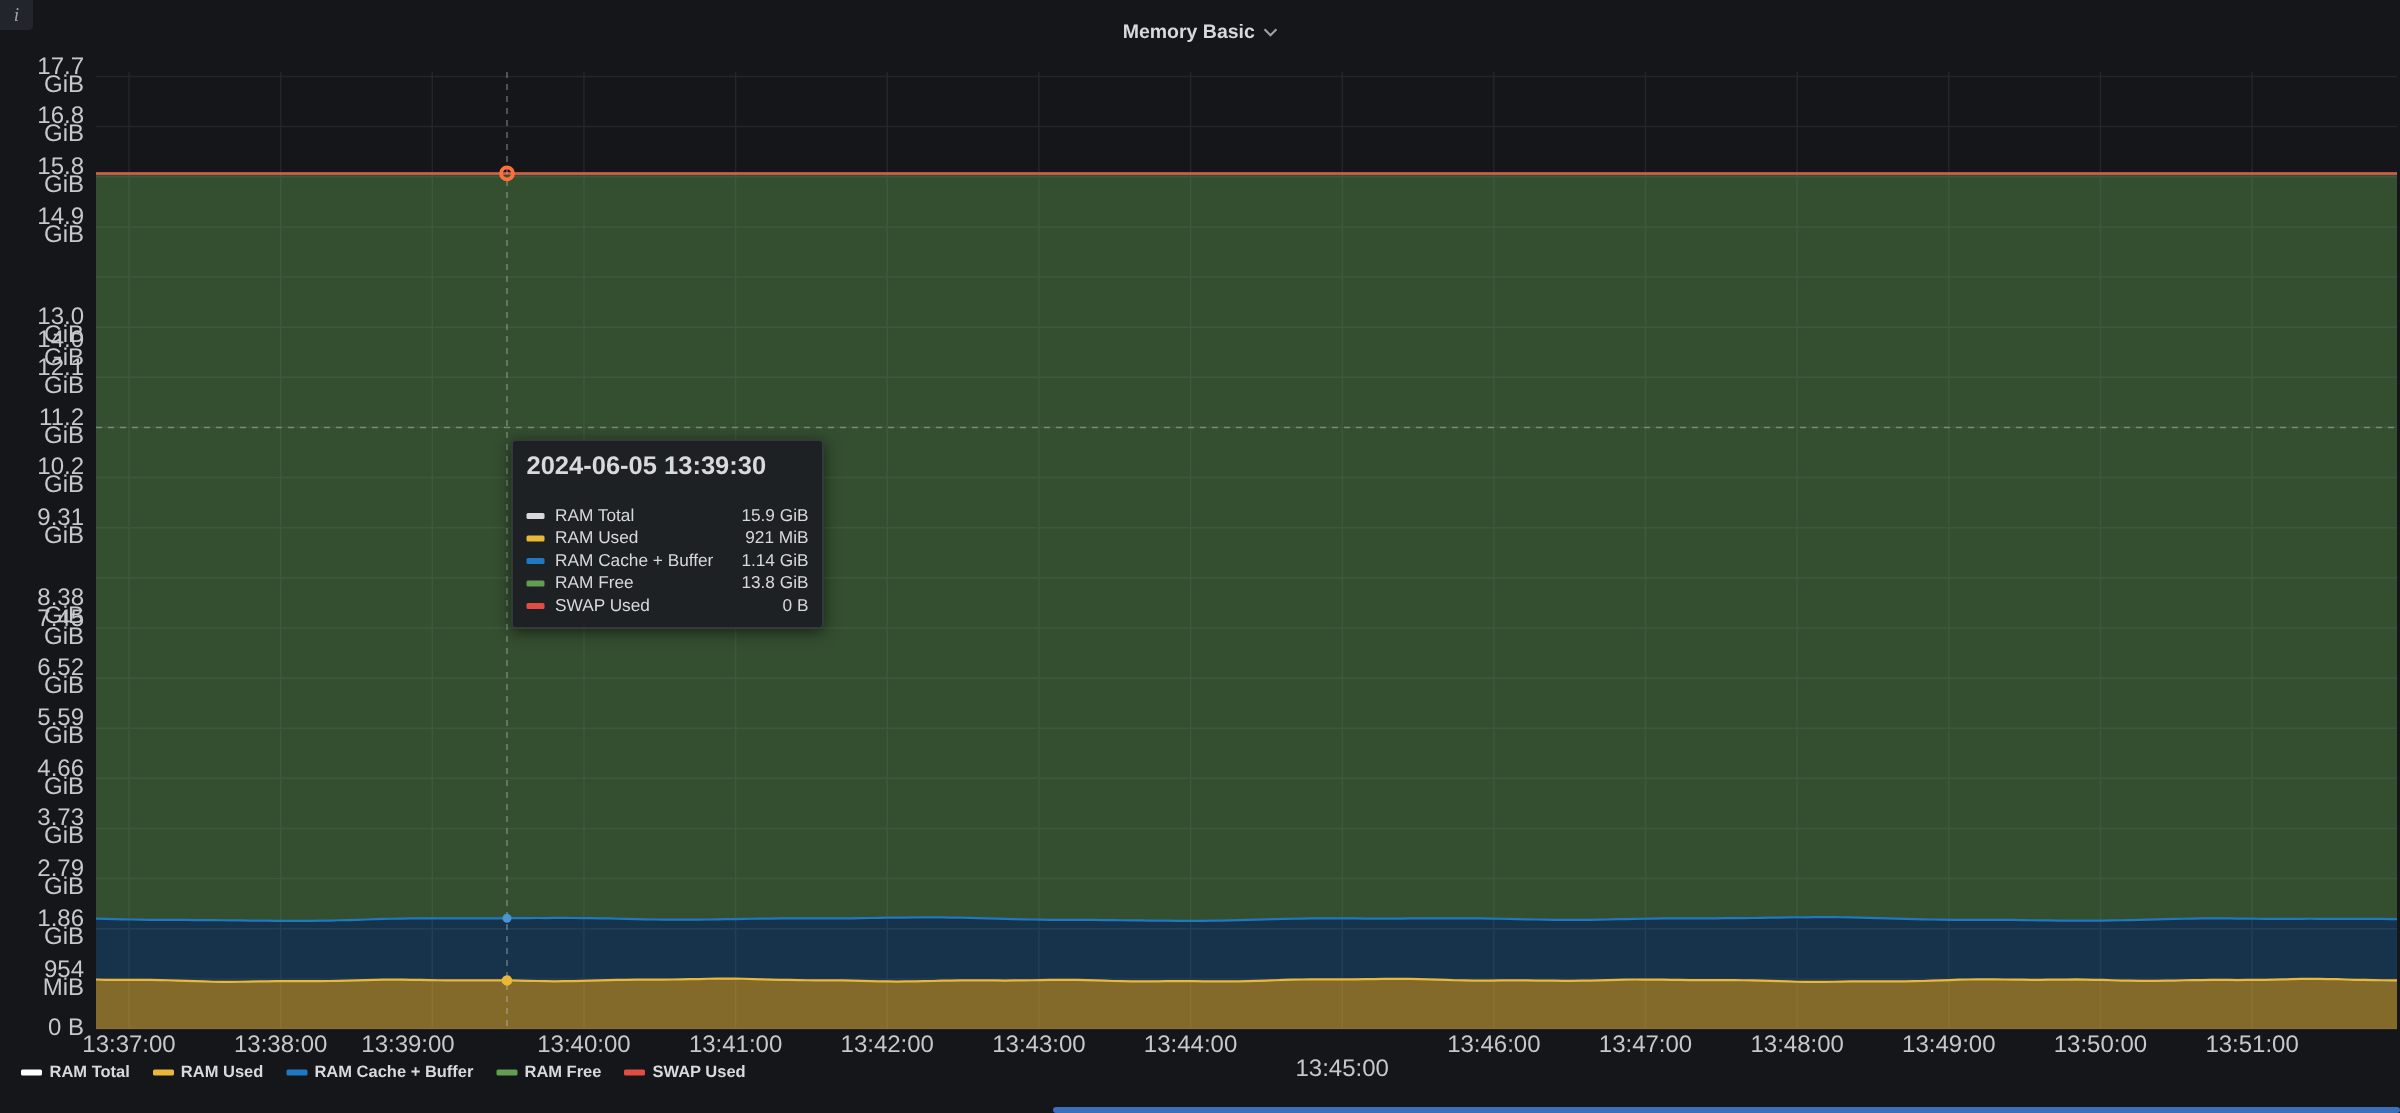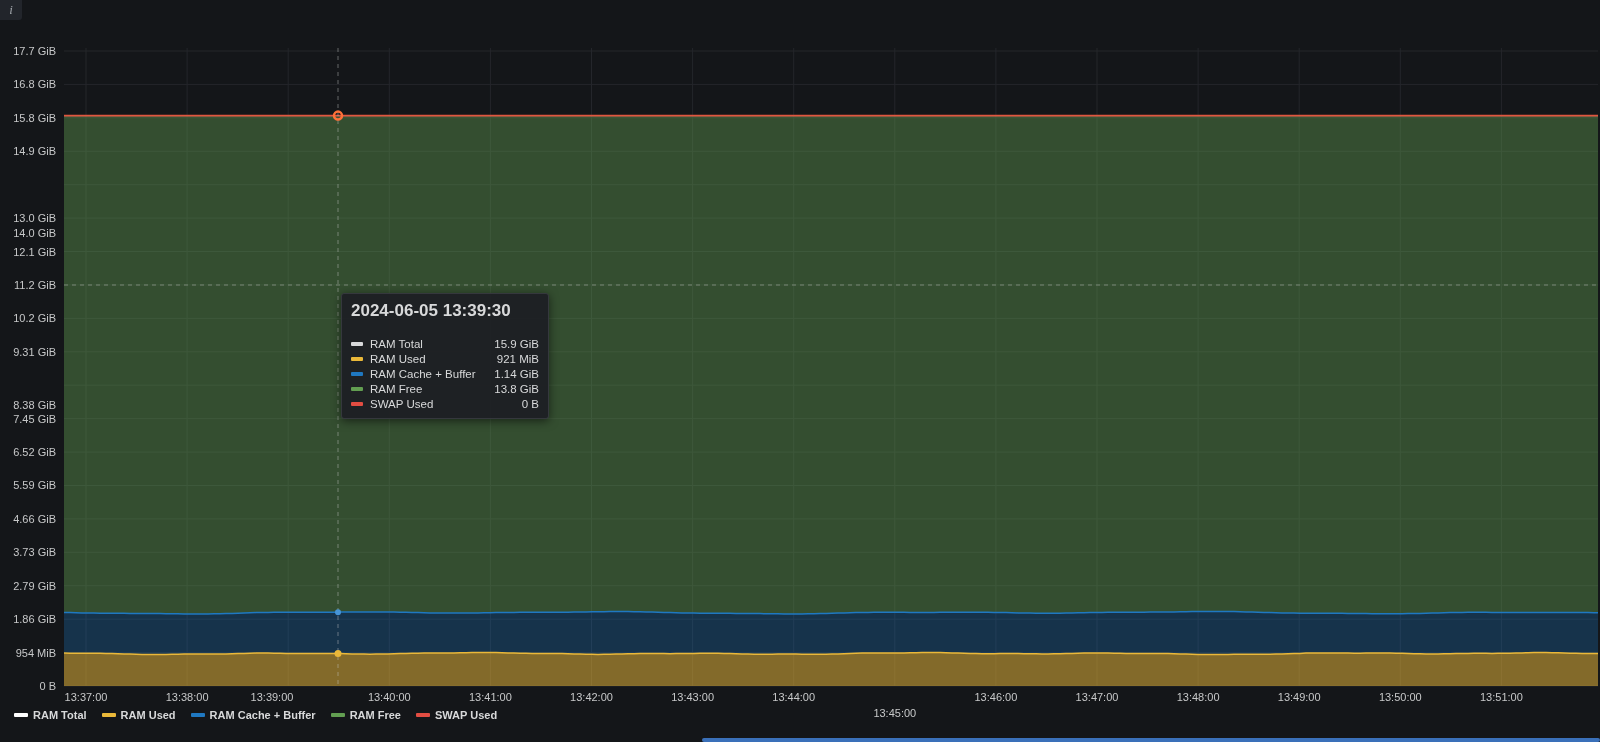--- a/index.html
+++ b/index.html
@@ -16,21 +16,21 @@
     display:flex;align-items:center;justify-content:center;
     border-bottom-right-radius:3px;cursor:pointer;z-index:6;
   }
   .title-wrap{
     position:absolute;top:0;left:0;right:0;height:40px;
     display:flex;align-items:center;justify-content:center;gap:5px;
     cursor:pointer;z-index:5;
   }
   .title{color:#d8d9da;font-size:13px;font-weight:bold;}
   .chevron-icon{display:inline-flex;margin-top:2px;}
-  .axis-label{position:absolute;color:#c7c8c9;font-size:11px;line-height:12px;}
+  .axis-label{position:absolute;color:#c7c8c9;font-size:16px;line-height:12px;}
   .y-label{width:54px;text-align:right;left:2px;transform:translateY(-50%);}
   .x-label{top:691px;transform:translateX(-50%);white-space:nowrap;}
   #chart-svg{position:absolute;top:0;left:0;}
   .tooltip{
     position:absolute;left:341px;top:293px;width:188px;
     background:rgba(30,32,36,0.97);border:1px solid #35383d;border-radius:3px;
     padding:7px 9px 8px 9px;z-index:10;box-shadow:0 2px 10px rgba(0,0,0,0.55);
   }
   .tt-header{color:#d8d9da;font-size:17px;font-weight:bold;margin-bottom:17px;}
   .tt-row{display:flex;align-items:center;margin-top:3px;font-size:11.5px;color:#d8d9da;}
@@ -43,20 +43,28 @@
   .legend-label{font-size:11px;font-weight:bold;color:#d8d9da;white-space:nowrap;}
   .hscroll{position:absolute;left:702px;bottom:0;width:898px;height:4px;background:#3a70b9;border-radius:2px;cursor:pointer;z-index:6;}
 </style>
 </head>
 <body>
 
 <div class="panel">
 
   <div class="info-corner">i</div>
 
+  <div class="title-wrap">
+    <span class="title">Memory Basic</span>
+    <span class="chevron-icon">
+      <svg width="10" height="7" viewBox="0 0 10 7">
+          <path d="M1 1.5 L5 5.5 L9 1.5" fill="none" stroke="#9fa0a2" stroke-width="1.4"></path>
+        </svg>
+    </span>
+  </div>
 
   <div id="y-axis">
       <div class="axis-label y-label" style="top: 51px;">17.7 GiB</div>
       <div class="axis-label y-label" style="top: 84.4211px;">16.8 GiB</div>
       <div class="axis-label y-label" style="top: 117.842px;">15.8 GiB</div>
       <div class="axis-label y-label" style="top: 151.263px;">14.9 GiB</div>
       <div class="axis-label y-label" style="top: 184.684px; margin-top: 48px;">14.0 GiB</div>
       <div class="axis-label y-label" style="top: 218.105px;">13.0 GiB</div>
       <div class="axis-label y-label" style="top: 251.526px;">12.1 GiB</div>
       <div class="axis-label y-label" style="top: 284.947px;">11.2 GiB</div>

